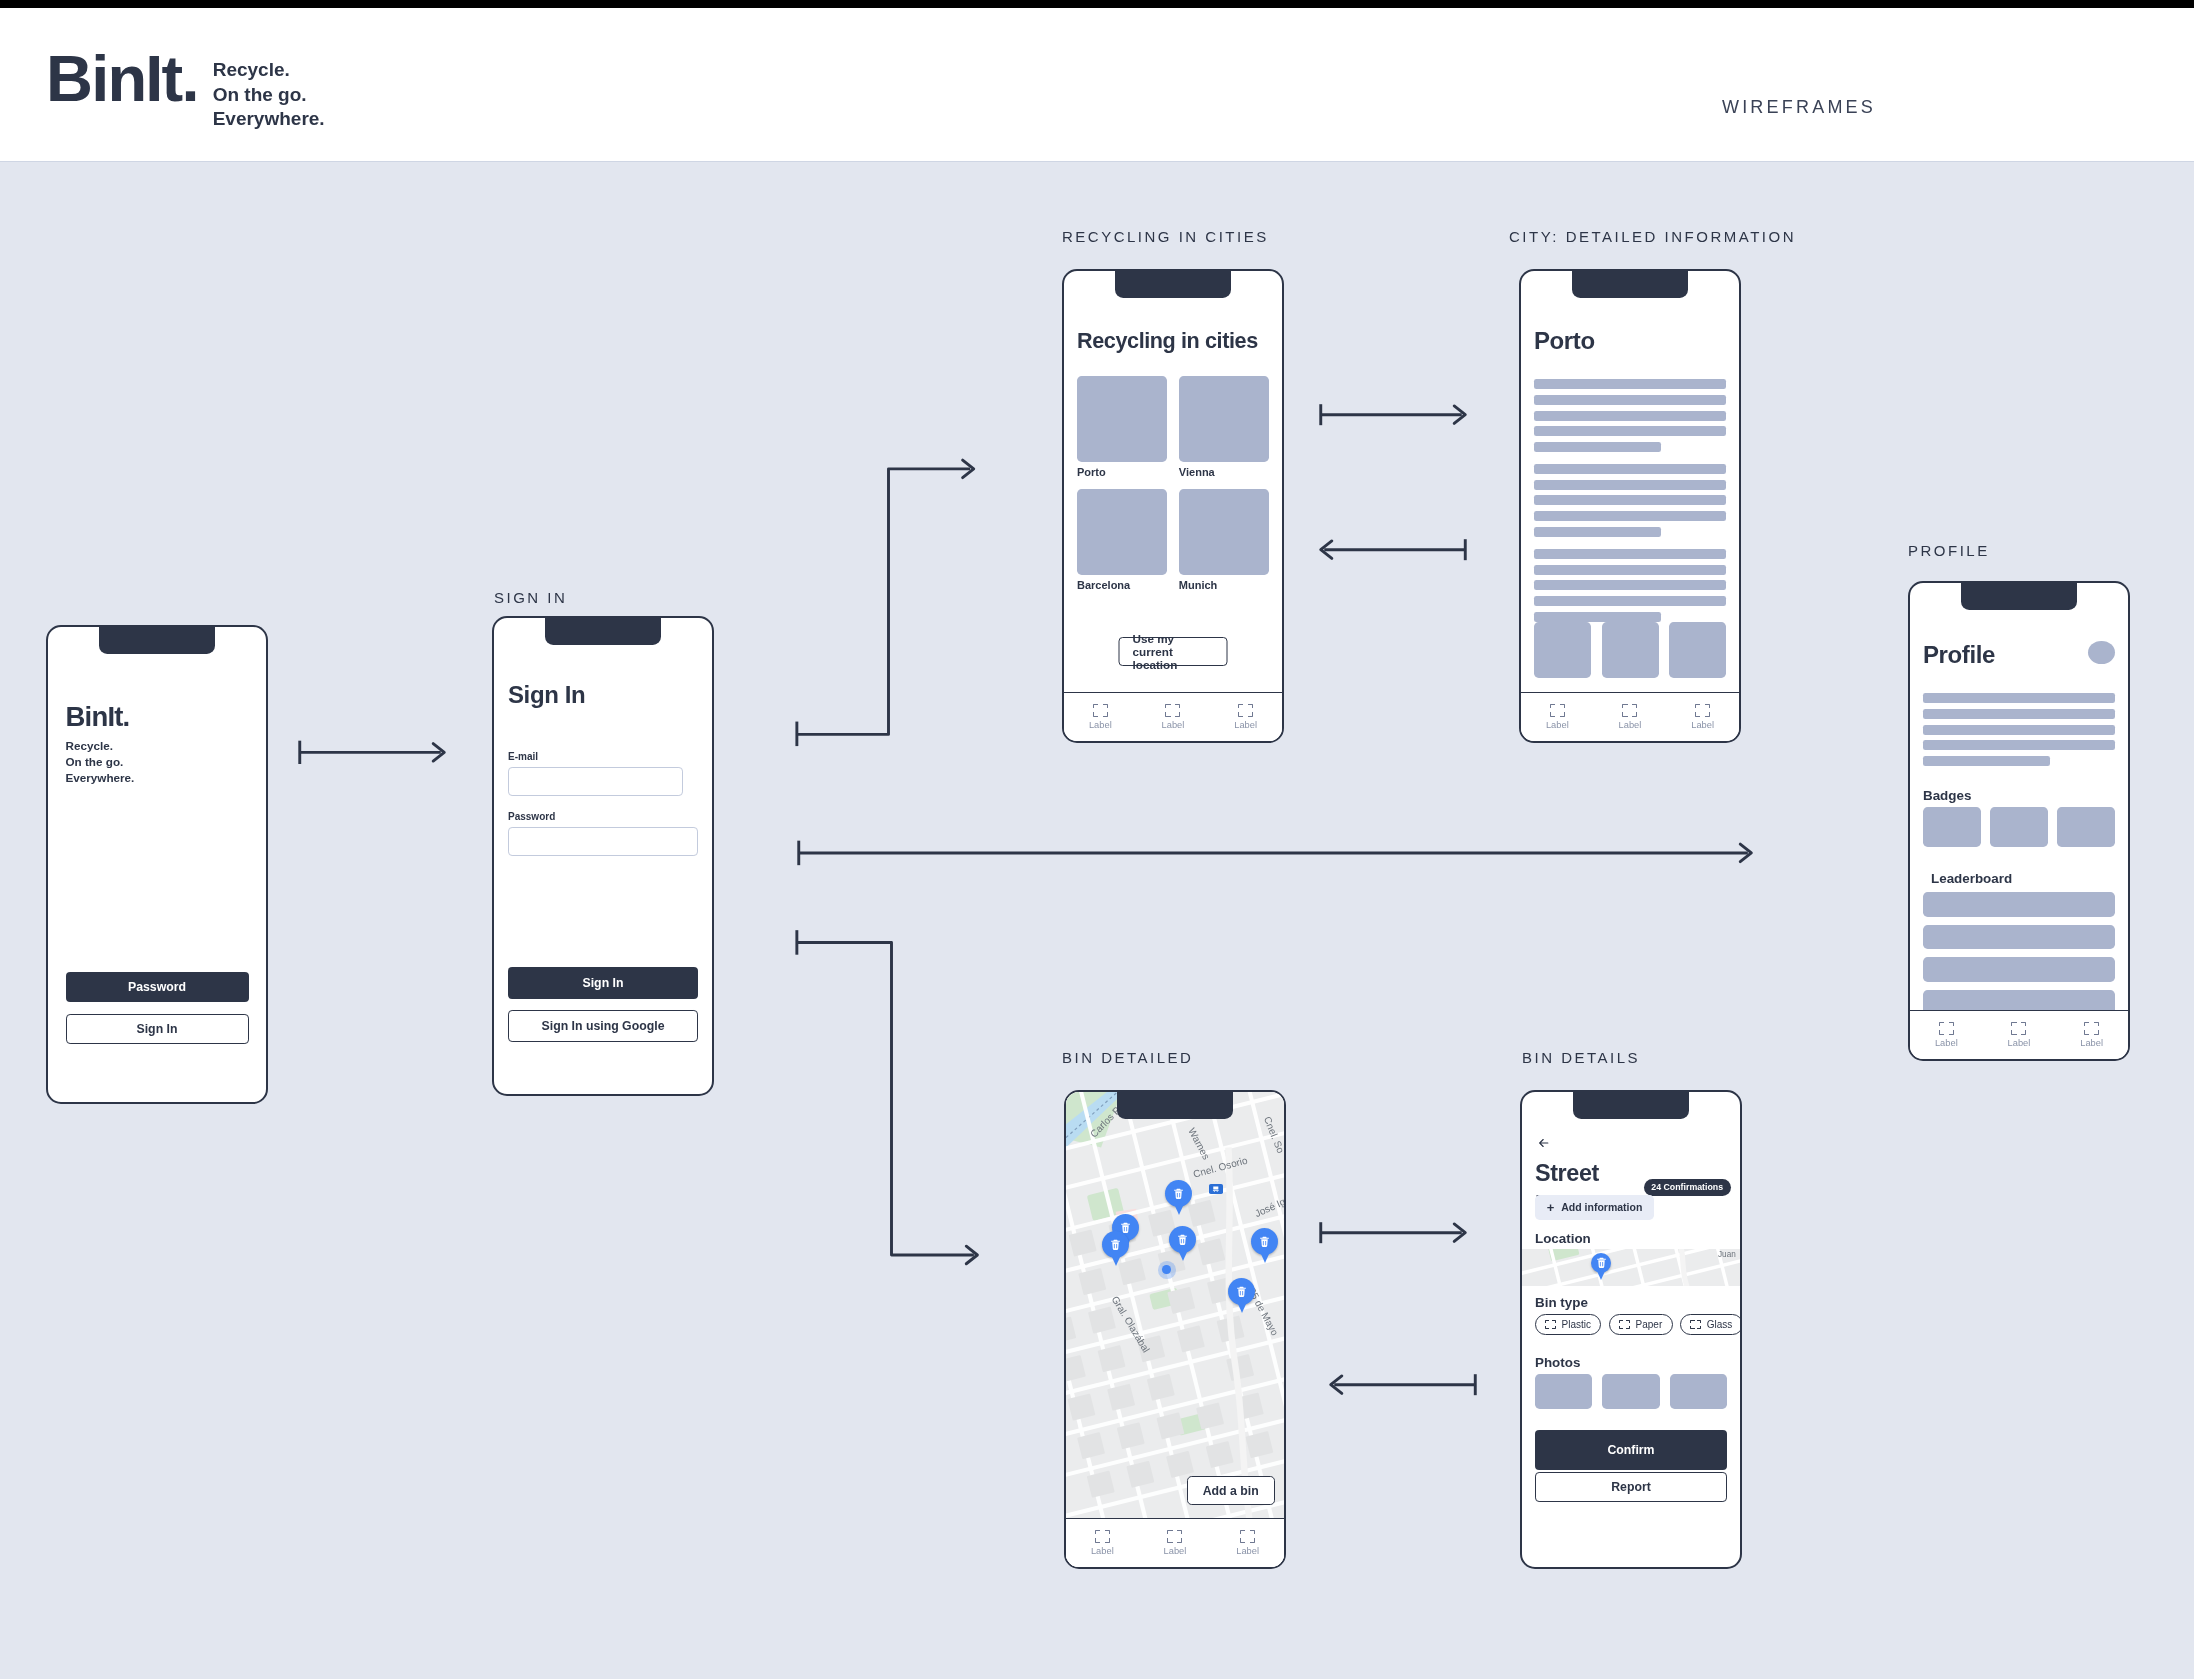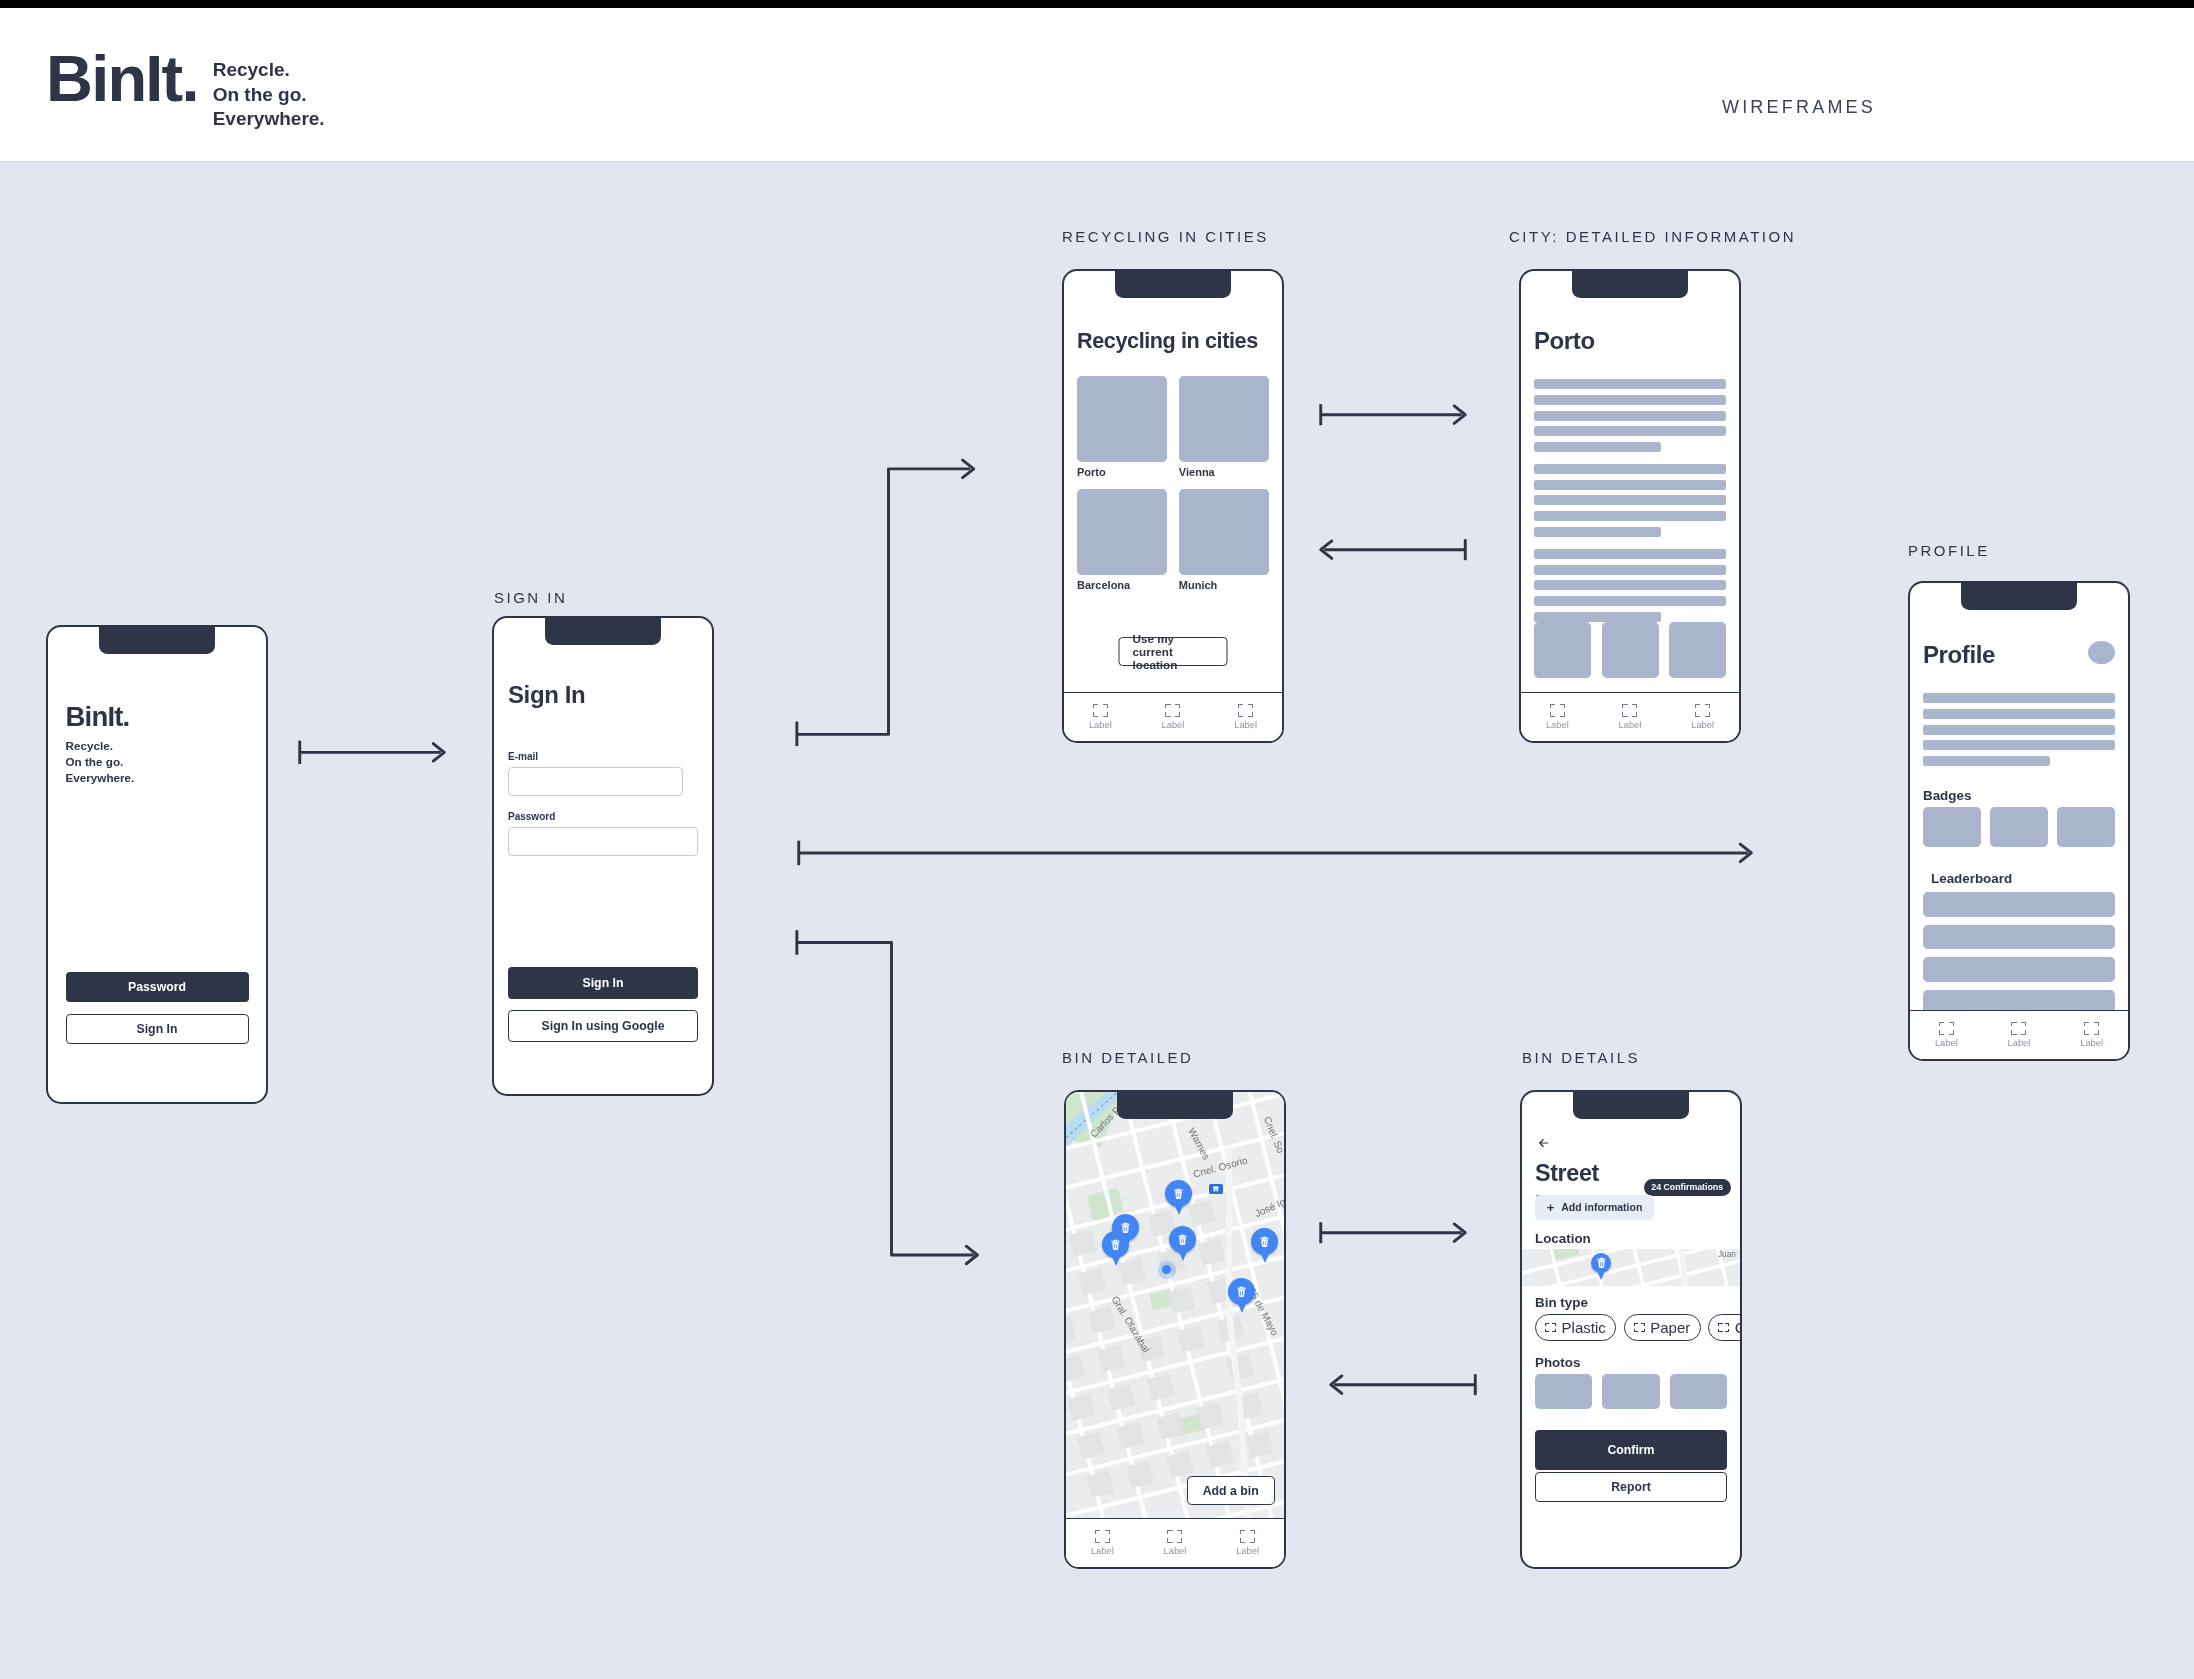--- a/index.html
+++ b/index.html
@@ -145,21 +145,21 @@
     background: #2d3547; color: #ffffff; border-radius: 584px;
     font-size: 8.8px; font-weight: 800; padding: 3.5px 7.6px; white-space: nowrap;
   }
   .chip-add {
     background: #e8ecf6; border-radius: 4.7px; color: #2d3547;
     font-size: 10.5px; font-weight: 800; padding: 5.8px 11.7px;
     display: inline-flex; align-items: center; gap: 7px; cursor: pointer;
   }
   .pill-type {
     border: 1.2px solid #2d3547; border-radius: 584px;
-    font-size: 15px; color: #2d3547; font-weight: 500;
+    font-size: 10px; color: #2d3547; font-weight: 500;
     padding: 4.1px 9.3px; display: inline-flex; align-items: center; gap: 5.3px;
     cursor: pointer;
   }
 
   
   .conn { position: absolute; overflow: visible; }
   .conn path, .conn line { fill: none; stroke: #2d3547; stroke-width: 5; }
 </style>
 </head>
 <body>

